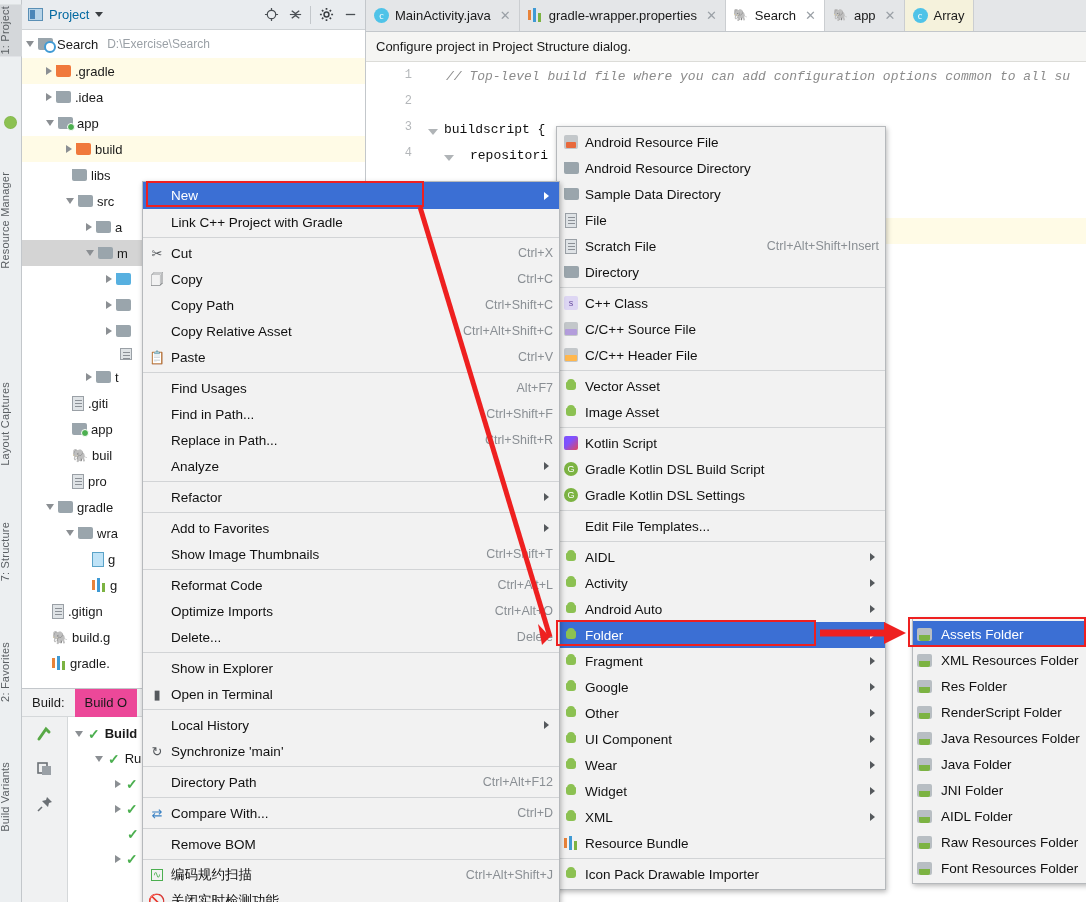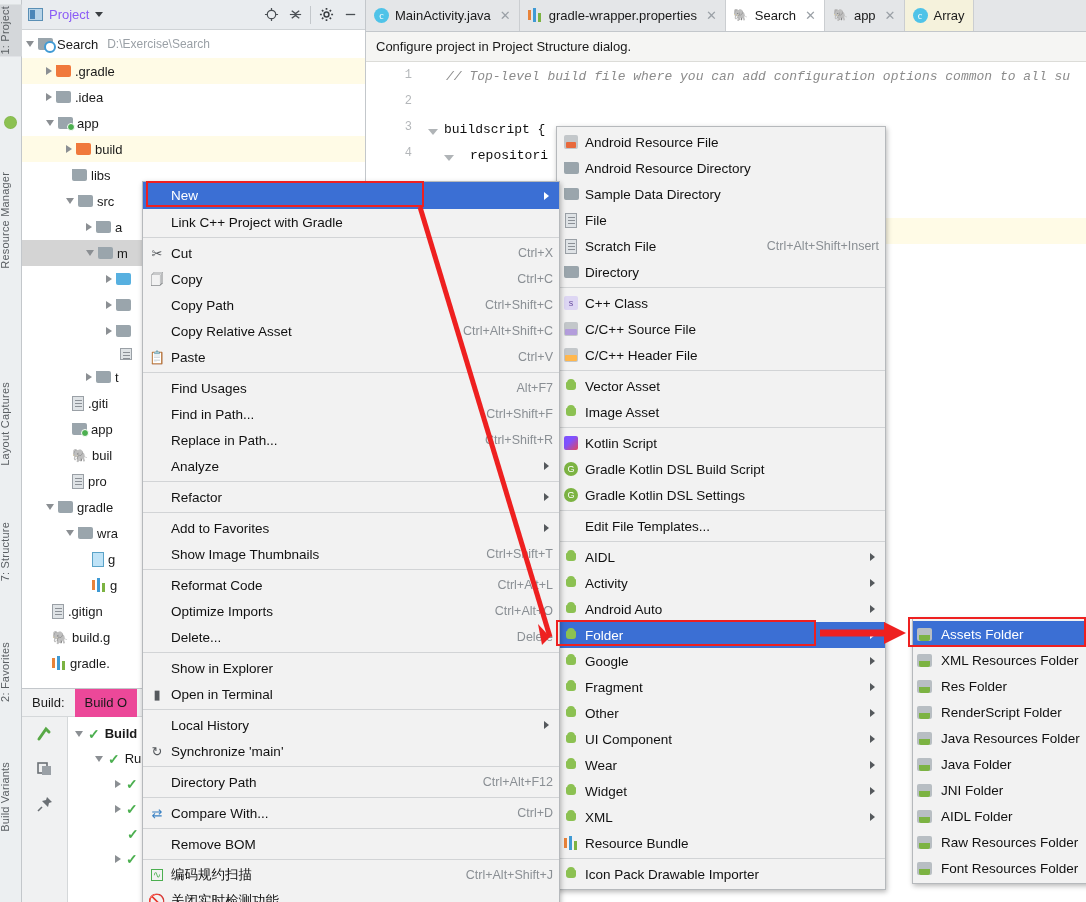--- a/index.html
+++ b/index.html
@@ -34,21 +34,21 @@
 
   
   .proj-panel {
     position: absolute; left: 22px; top: 0; width: 344px; height: 902px;
     background: #ffffff; border-right: 1px solid #c3c7cb;
   }
   .proj-header {
     height: 30px; background: #e9ecef; border-bottom: 1px solid #cfd3d6;
     display: flex; align-items: center; padding: 0 6px; gap: 6px;
   }
-  .proj-header .title { font-size: 13px; color: #8b5cf6; }
+  .proj-header .title { font-size: 13px; color: #0369a1; }
   .proj-header .spacer { flex: 1; }
   .hdr-ico { width: 18px; height: 18px; display:flex; align-items:center; justify-content:center; color:#4a4f54; }
   .proj-icon-box {
     width: 15px; height: 13px; background: #b8d4e8; border: 1px solid #5a8fb5;
     display: inline-block; position: relative;
   }
   .proj-icon-box::after {
     content:""; position:absolute; left:1px; top:1px; width:5px; height:9px; background:#4a86b8;
   }
   .caret-dn { width:0;height:0;border-left:4px solid transparent;border-right:4px solid transparent;border-top:5px solid #3b3f43; }
@@ -596,30 +596,30 @@
         </span>
         <span class="mlabel">Folder</span>
         <span class="marrow">
           <i></i>
         </span>
       </div>
     <div class="mi">
         <span class="micon">
           <span class="droid"></span>
         </span>
+        <span class="mlabel">Fragment</span>
+        <span class="marrow">
+          <i></i>
+        </span>
+      </div>
+    <div class="mi">
+        <span class="micon">
+          <span class="droid"></span>
+        </span>
         <span class="mlabel">Google</span>
-        <span class="marrow">
-          <i></i>
-        </span>
-      </div>
-    <div class="mi">
-        <span class="micon">
-          <span class="droid"></span>
-        </span>
-        <span class="mlabel">Fragment</span>
         <span class="marrow">
           <i></i>
         </span>
       </div>
     <div class="mi">
         <span class="micon">
           <span class="droid"></span>
         </span>
         <span class="mlabel">Other</span>
         <span class="marrow">

